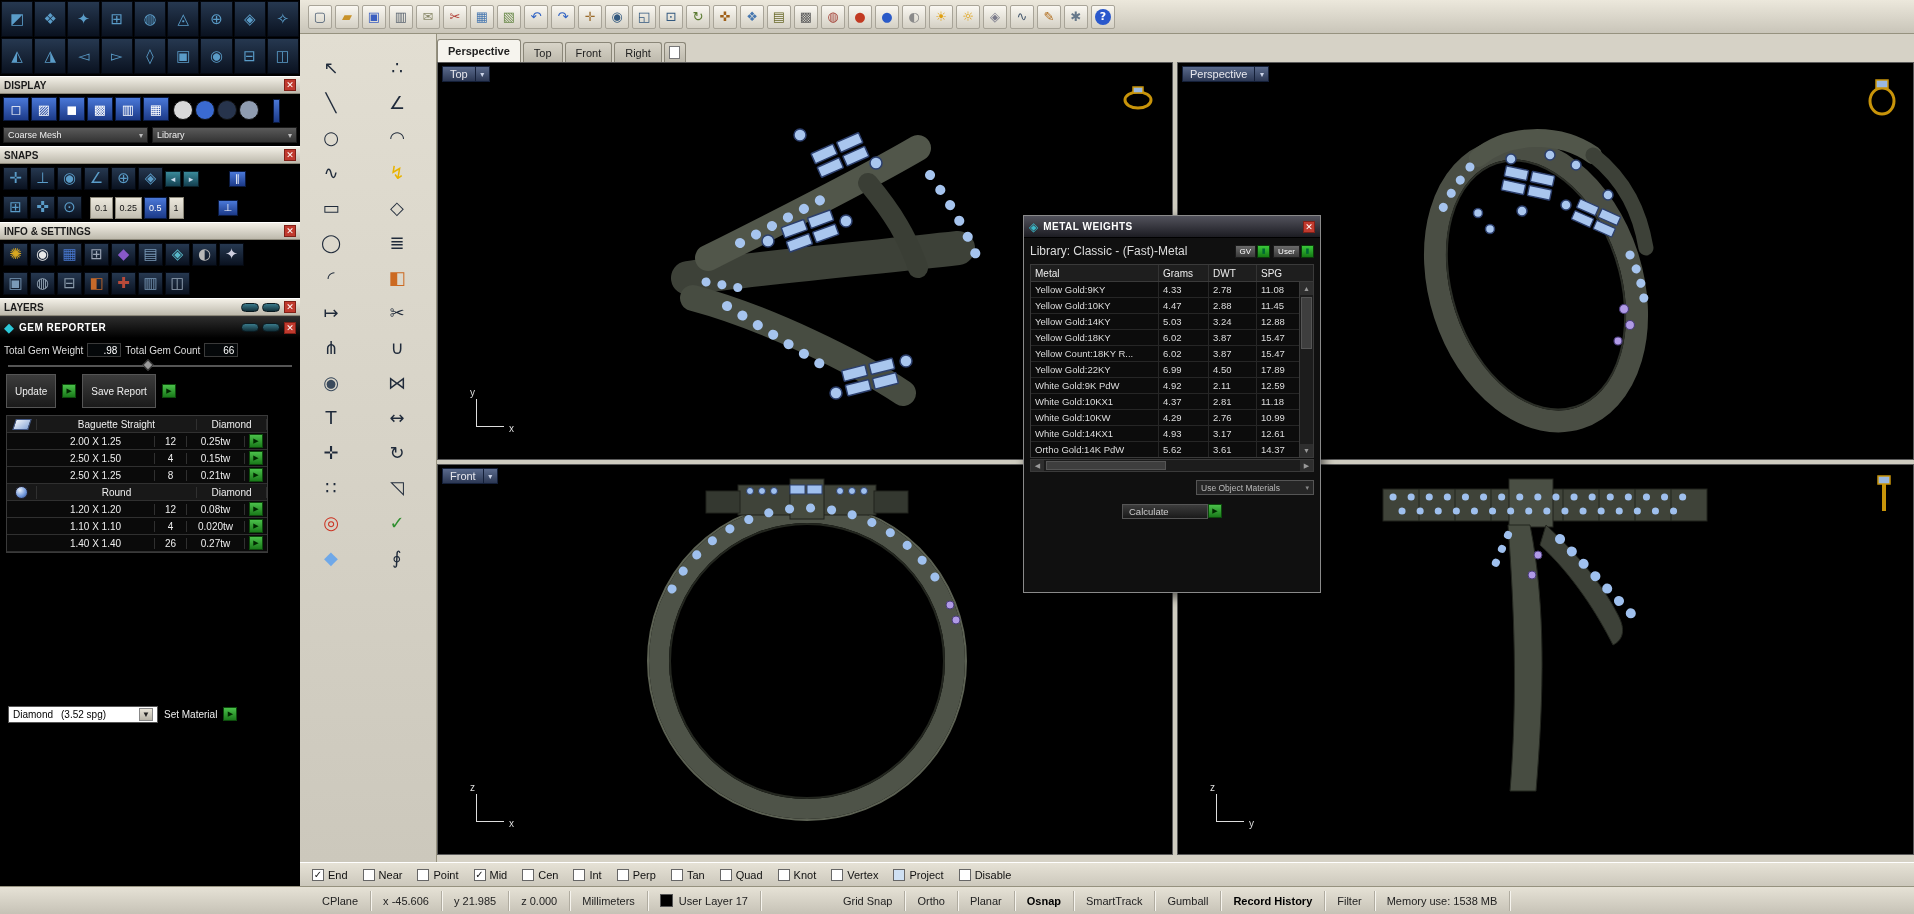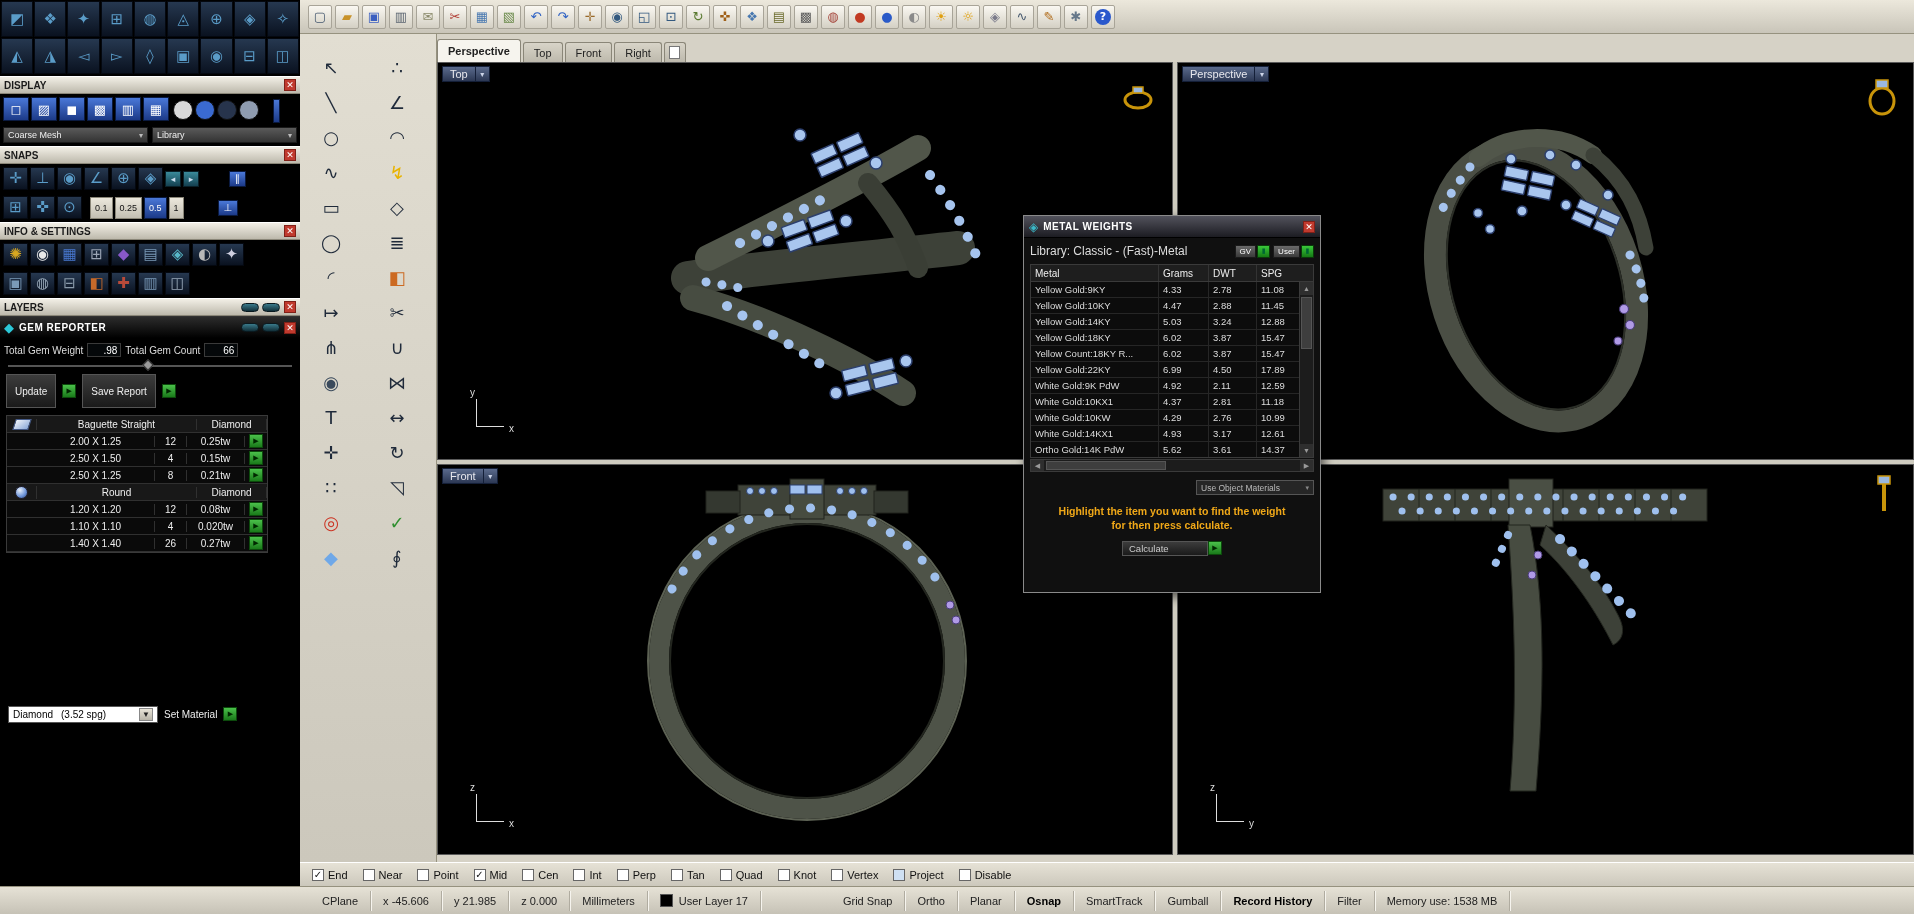--- a/index.html
+++ b/index.html
@@ -1157,24 +1157,20 @@
       <div class="hscroll">
         <span class="lf">◀</span>
         <span class="thumb"></span>
         <span class="rt">▶</span>
       </div>
       <div class="mw-useobj-row">
         <div class="mw-useobj">
           <span>Use Object Materials</span>
         </div>
       </div>
-      <div class="mw-hint">
-        <div>Highlight the item you want to find the weight</div>
-        <div>for then press calculate.</div>
-      </div>
       <div class="mw-calc-row">
         <div class="mw-calc">
           <span>Calculate</span>
         </div>
         <span class="go-btn"></span>
       </div>
     </div>
   </div>
 
   <div class="osnap-bar">

